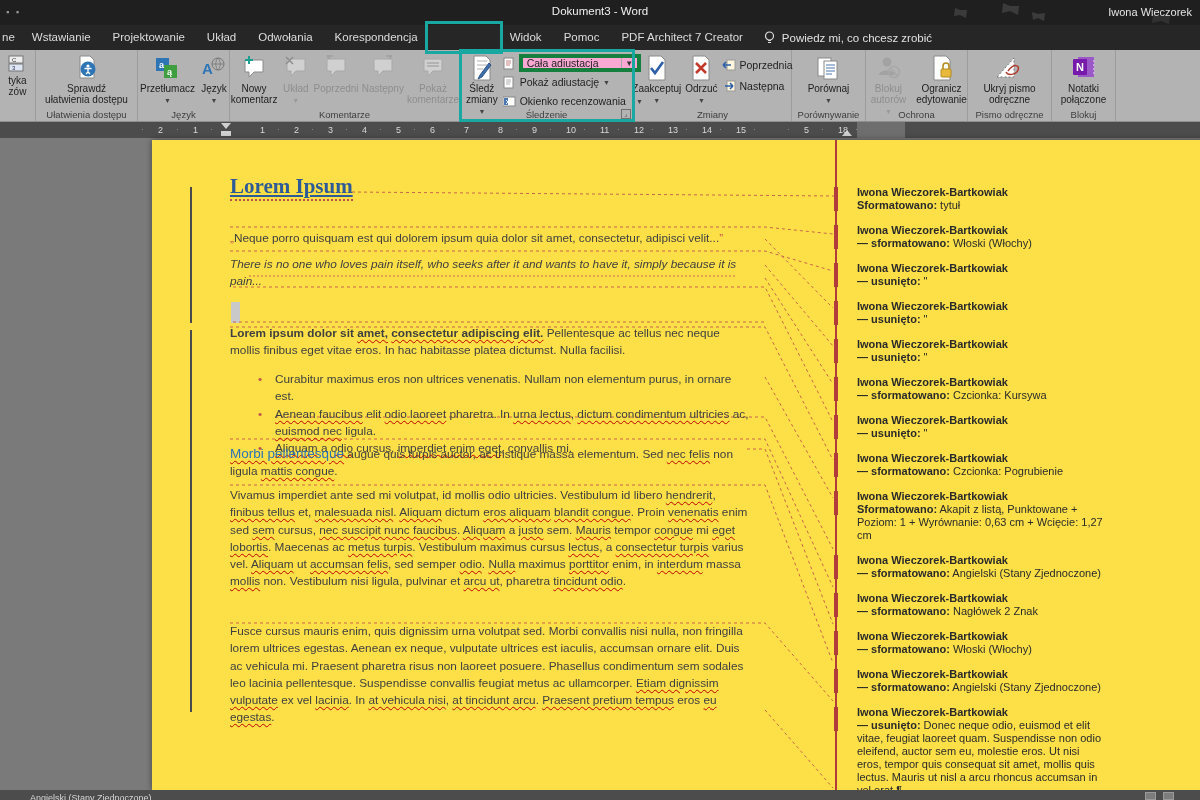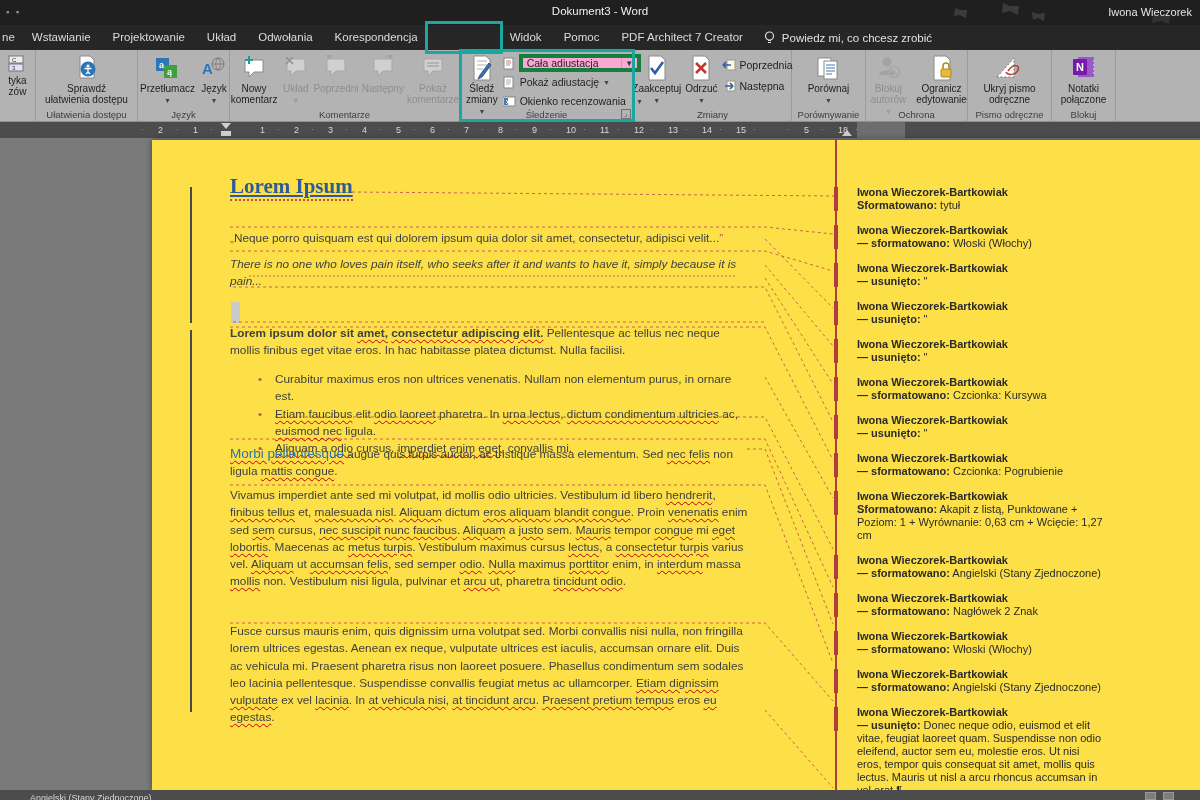--- a/index.html
+++ b/index.html
@@ -462,21 +462,21 @@
       </g>
     </svg>
 
     <div id="doc-content">
         <div class="doc-p" style="top: 38px;"><span class="doc-title">Lorem Ipsum</span></div>
         <div class="doc-p" style="top: 90px;"><span class="red">„</span><span>Neque porro quisquam est qui dolorem ipsum quia dolor sit amet, consectetur, adipisci velit...</span><span class="red">”</span></div>
         <div class="doc-p iq" style="top: 116px;"><span>There is no one who loves pain itself, who seeks after it and wants to have it, simply because it is pain...</span></div>
         <div class="doc-p" style="top: 185px;"><span class="b">Lorem ipsum dolor sit </span><span class="b wavy">amet,</span><span class="b"> </span><span class="b wavy">consectetur adipiscing elit.</span><span> Pellentesque ac tellus nec neque mollis finibus eget vitae eros. In hac habitasse platea dictumst. Nulla facilisi.</span></div>
         <ul class="doc-p doc-bullets" style="top: 231px;">
           <li><span>Curabitur maximus eros non ultrices venenatis. Nullam non elementum purus, in ornare est.</span></li>
-          <li><span class="wavy">Etiam faucibus</span><span> elit </span><span class="wavy">odio laoreet</span><span> pharetra. In </span><span class="wavy">urna lectus</span><span>, </span><span class="wavy">dictum condimentum ultricies</span><span> ac, </span><span class="wavy">euismod nec</span><span> ligula.</span></li>
+          <li><span class="wavy">Aenean faucibus</span><span> elit </span><span class="wavy">odio laoreet</span><span> pharetra. In </span><span class="wavy">urna lectus</span><span>, </span><span class="wavy">dictum condimentum ultricies</span><span> ac, </span><span class="wavy">euismod nec</span><span> ligula.</span></li>
           <li><span class="wavy">Aliquam</span><span> a </span><span class="wavy">odio</span><span> cursus, </span><span class="wavy">imperdiet enim eget</span><span>, convallis mi.</span></li>
         </ul>
         <div class="doc-p" style="top: 305px;"><span class="h2lead">Morbi pellentesque</span><span> augue quis turpis auctor, ac tristique massa elementum. Sed </span><span class="wavy">nec felis</span><span> non ligula </span><span class="wavy">mattis congue</span><span>.</span></div>
         <div class="doc-p" style="top: 347px;"><span>Vivamus imperdiet ante sed mi volutpat, id mollis odio ultricies. Vestibulum id libero </span><span class="wavy">hendrerit</span><span>, </span><span class="wavy">finibus tellus</span><span> et, </span><span class="wavy">malesuada nisl</span><span>. </span><span class="wavy">Aliquam</span><span> dictum </span><span class="wavy">eros aliquam</span><span> </span><span class="wavy">blandit congue</span><span>. Proin </span><span class="wavy">venenatis</span><span> enim sed </span><span class="wavy">sem</span><span> cursus, </span><span class="wavy">nec suscipit nunc faucibus</span><span>. </span><span class="wavy">Aliquam</span><span> a </span><span class="wavy">justo</span><span> sem. </span><span class="wavy">Mauris</span><span> tempor </span><span class="wavy">congue</span><span> mi </span><span class="wavy">eget</span><span> </span><span class="wavy">lobortis</span><span>. Maecenas ac </span><span class="wavy">metus turpis</span><span>. Vestibulum maximus cursus </span><span class="wavy">lectus</span><span>, a </span><span class="wavy">consectetur turpis</span><span> varius vel. </span><span class="wavy">Aliquam</span><span> ut </span><span class="wavy">accumsan felis</span><span>, sed semper </span><span class="wavy">odio</span><span>. </span><span class="wavy">Nulla</span><span> maximus </span><span class="wavy">porttitor</span><span> enim, in </span><span class="wavy">interdum</span><span> massa </span><span class="wavy">mollis</span><span> non. Vestibulum nisi ligula, pulvinar et </span><span class="wavy">arcu ut</span><span>, pharetra </span><span class="wavy">tincidunt odio</span><span>.</span></div>
         <div class="doc-p" style="top: 483px;"><span>Fusce cursus mauris enim, quis dignissim urna volutpat sed. Morbi convallis nisi nulla, non fringilla lorem ultrices egestas. Aenean ex neque, vulputate ultrices est iaculis, accumsan ornare elit. Duis ac vehicula mi. Praesent pharetra risus non laoreet posuere. Phasellus condimentum sem sodales leo lacinia pellentesque. Suspendisse convallis feugiat metus ac ullamcorper. </span><span class="wavy">Etiam dignissim vulputate</span><span> ex vel </span><span class="wavy">lacinia</span><span>. In </span><span class="wavy">at vehicula nisi</span><span>, </span><span class="wavy">at tincidunt arcu</span><span>. </span><span class="wavy">Praesent pretium tempus</span><span> eros </span><span class="wavy">eu egestas</span><span>.</span></div>
       </div>
 
     <div class="divider"></div>
     <div class="entries" id="revision-entries">
         <div class="entry">

